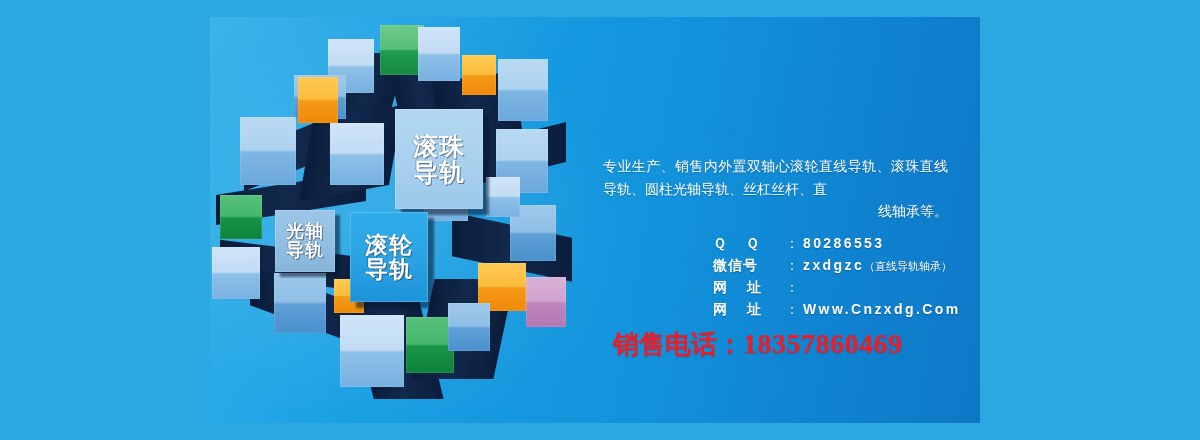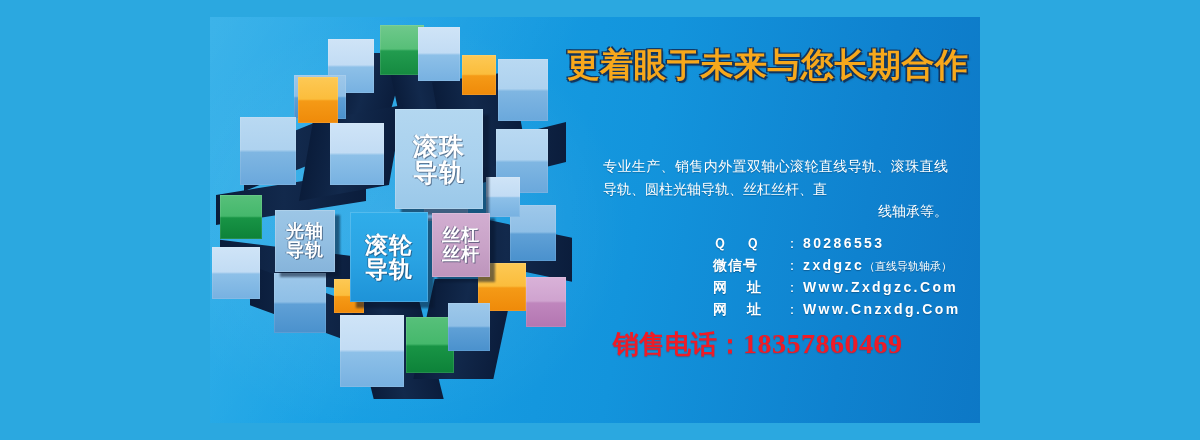--- a/index.html
+++ b/index.html
@@ -209,33 +209,25 @@
       </div>
 
       <div class="labelcube lc-shaft">
         <div class="shadow" style="left:5px;top:5px;width:60px;height:62px;"></div>
         <div class="lface">
           <span>光轴</span>
           <span>导轨</span>
         </div>
       </div>
 
-      <div class="labelcube lc-screw">
-        <div class="shadow" style="left:5px;top:5px;width:58px;height:64px;"></div>
-        <div class="lface">
-          <span>丝杠</span>
-          <span>丝杆</span>
-        </div>
-      </div>
     </div>
 
     <div class="copy">
 
       <div class="headline">
-        <div>更着眼于未来与您长期合作</div>
       </div>
 
       <div class="blurb">
         <span>专业生产、销售内外置双轴心滚轮直线导轨、</span><span>滚珠直线导轨、圆柱光轴导轨、丝杠丝杆、直</span><span class="last">线轴承等。</span>
       </div>
 
       <div class="contact">
 
         <div class="crow">
           <span class="clabel">Ｑ　Ｑ</span>
@@ -246,21 +238,20 @@
         <div class="crow">
           <span class="clabel wide">微信号</span>
           <span class="csep">：</span>
           <span class="cval ws">zxdgzc</span>
           <span class="cnote">（直线导轨轴承）</span>
         </div>
 
         <div class="crow">
           <span class="clabel">网　址</span>
           <span class="csep">：</span>
-          <span class="cval ws">Www.Zxdgzc.Com</span>
         </div>
 
         <div class="crow">
           <span class="clabel">网　址</span>
           <span class="csep">：</span>
           <span class="cval ws">Www.Cnzxdg.Com</span>
         </div>
       </div>
 
       <div class="phone">

